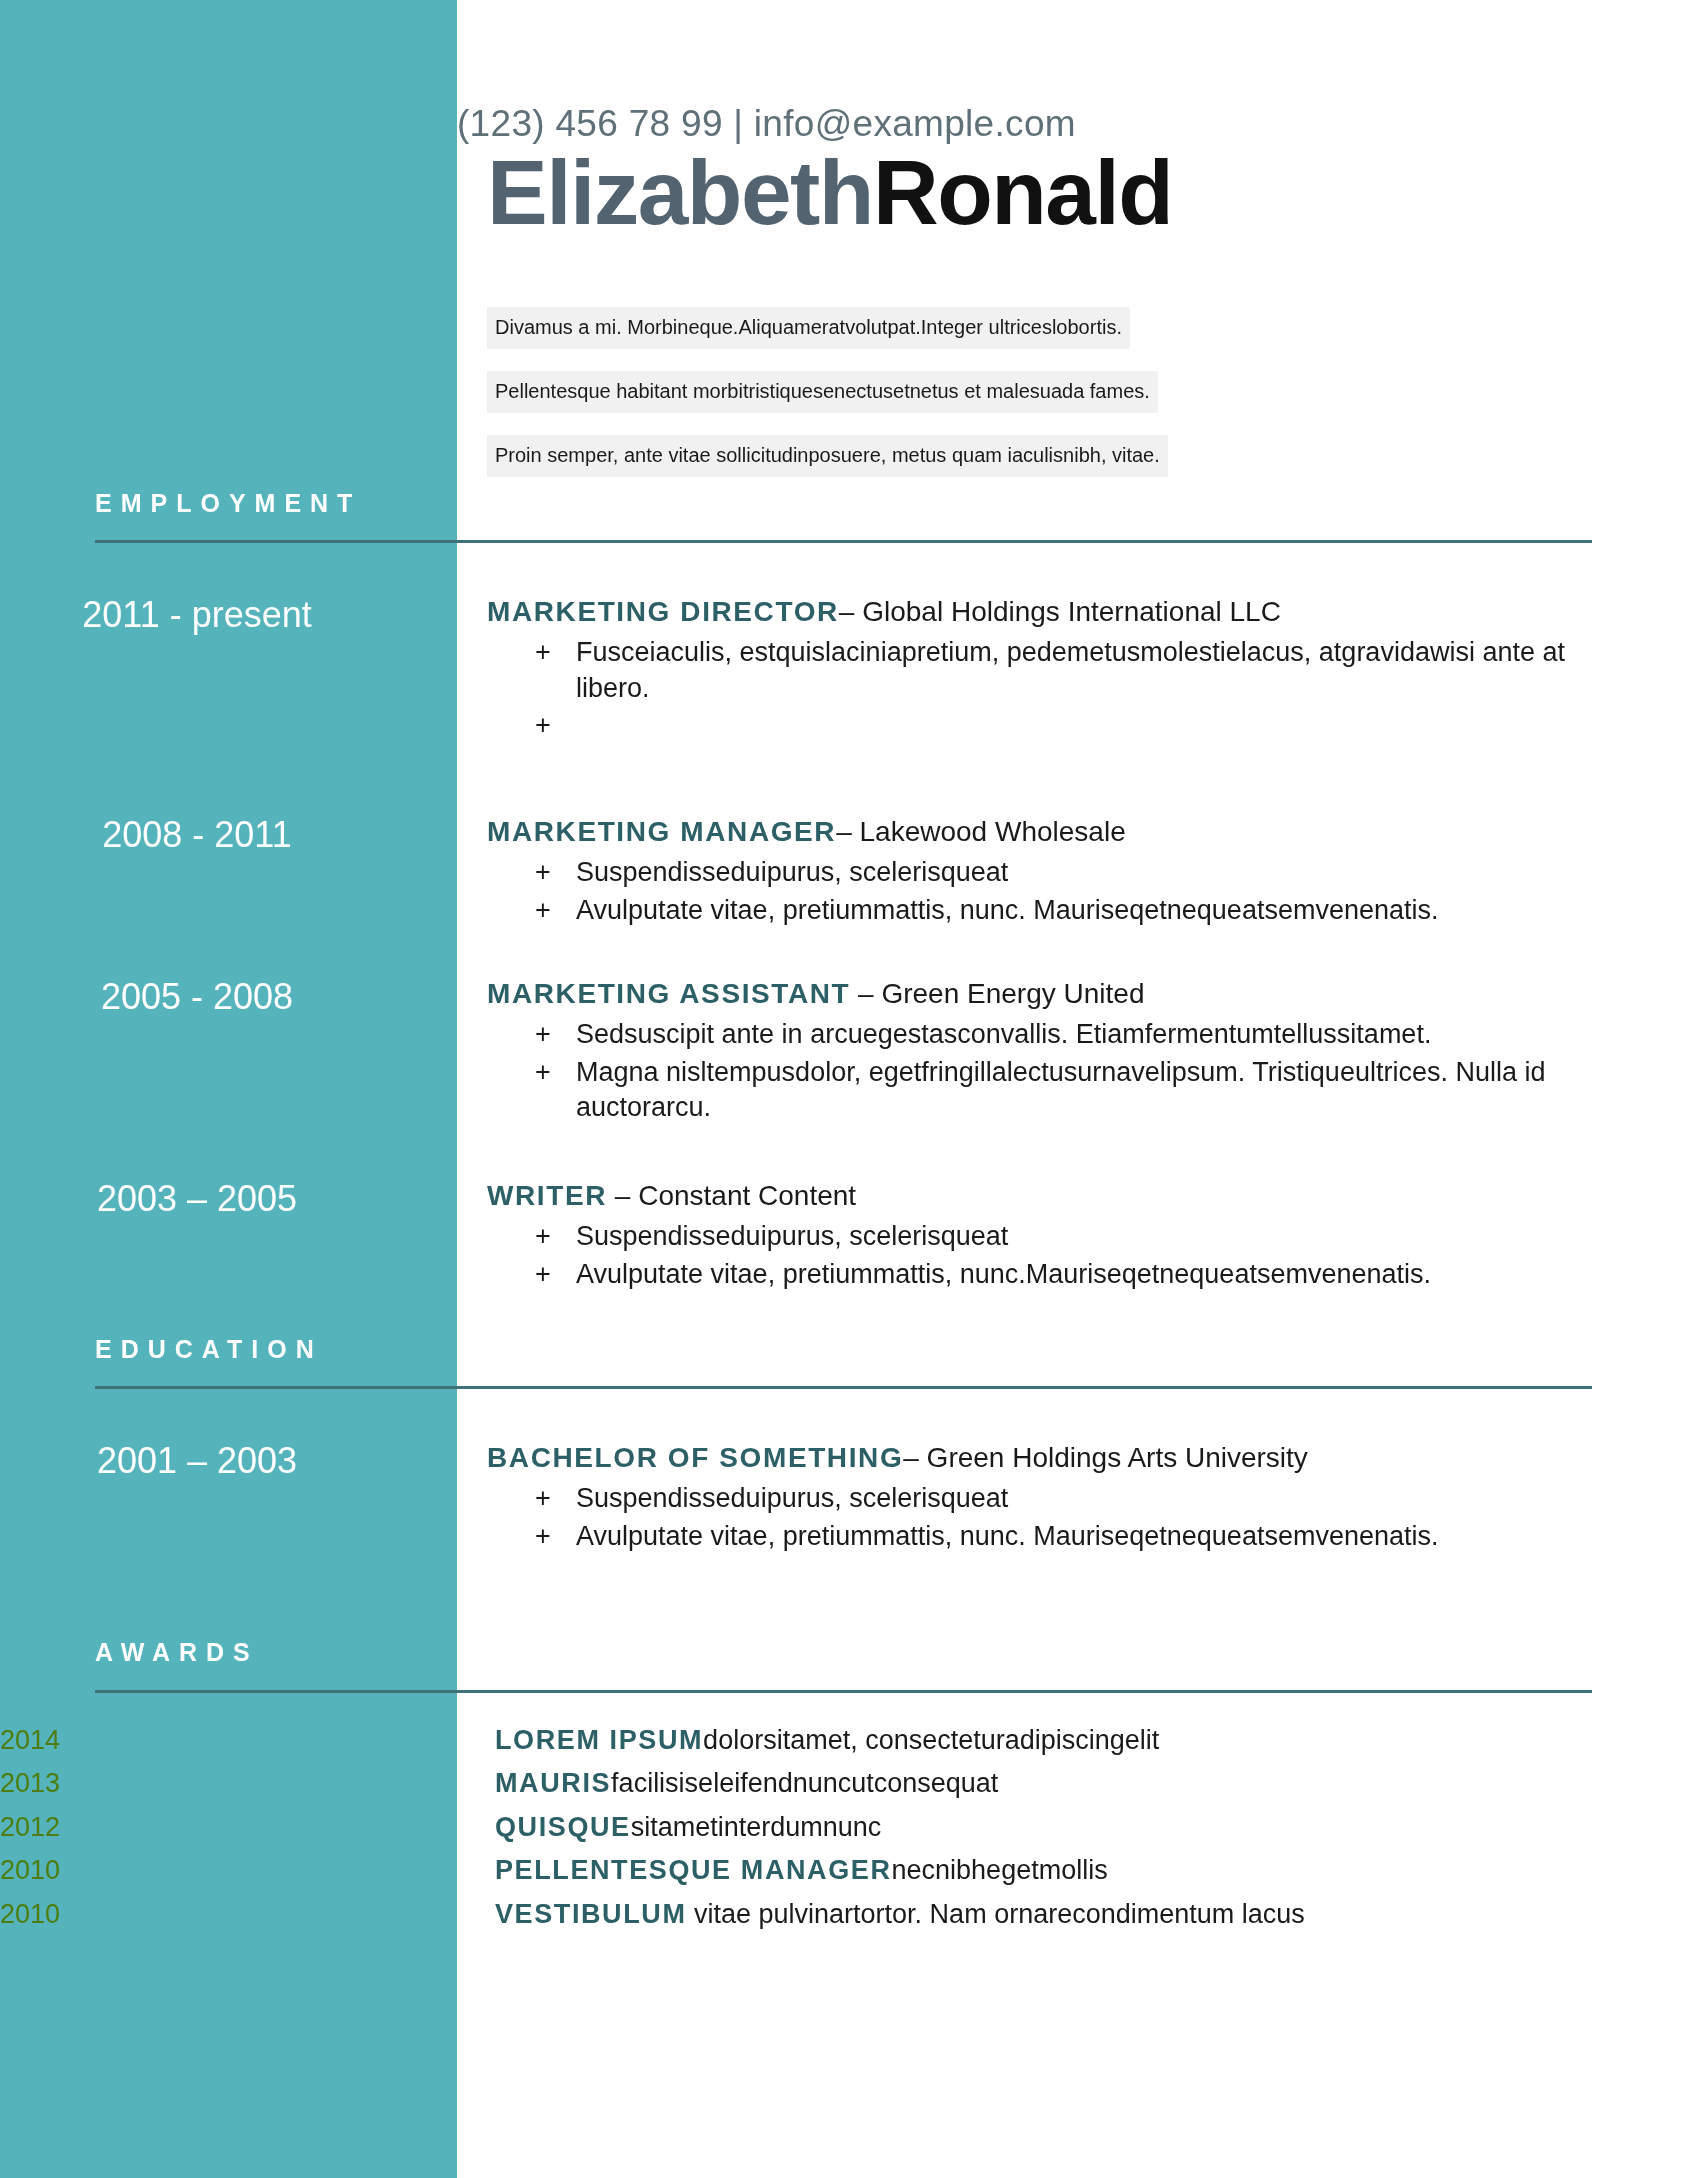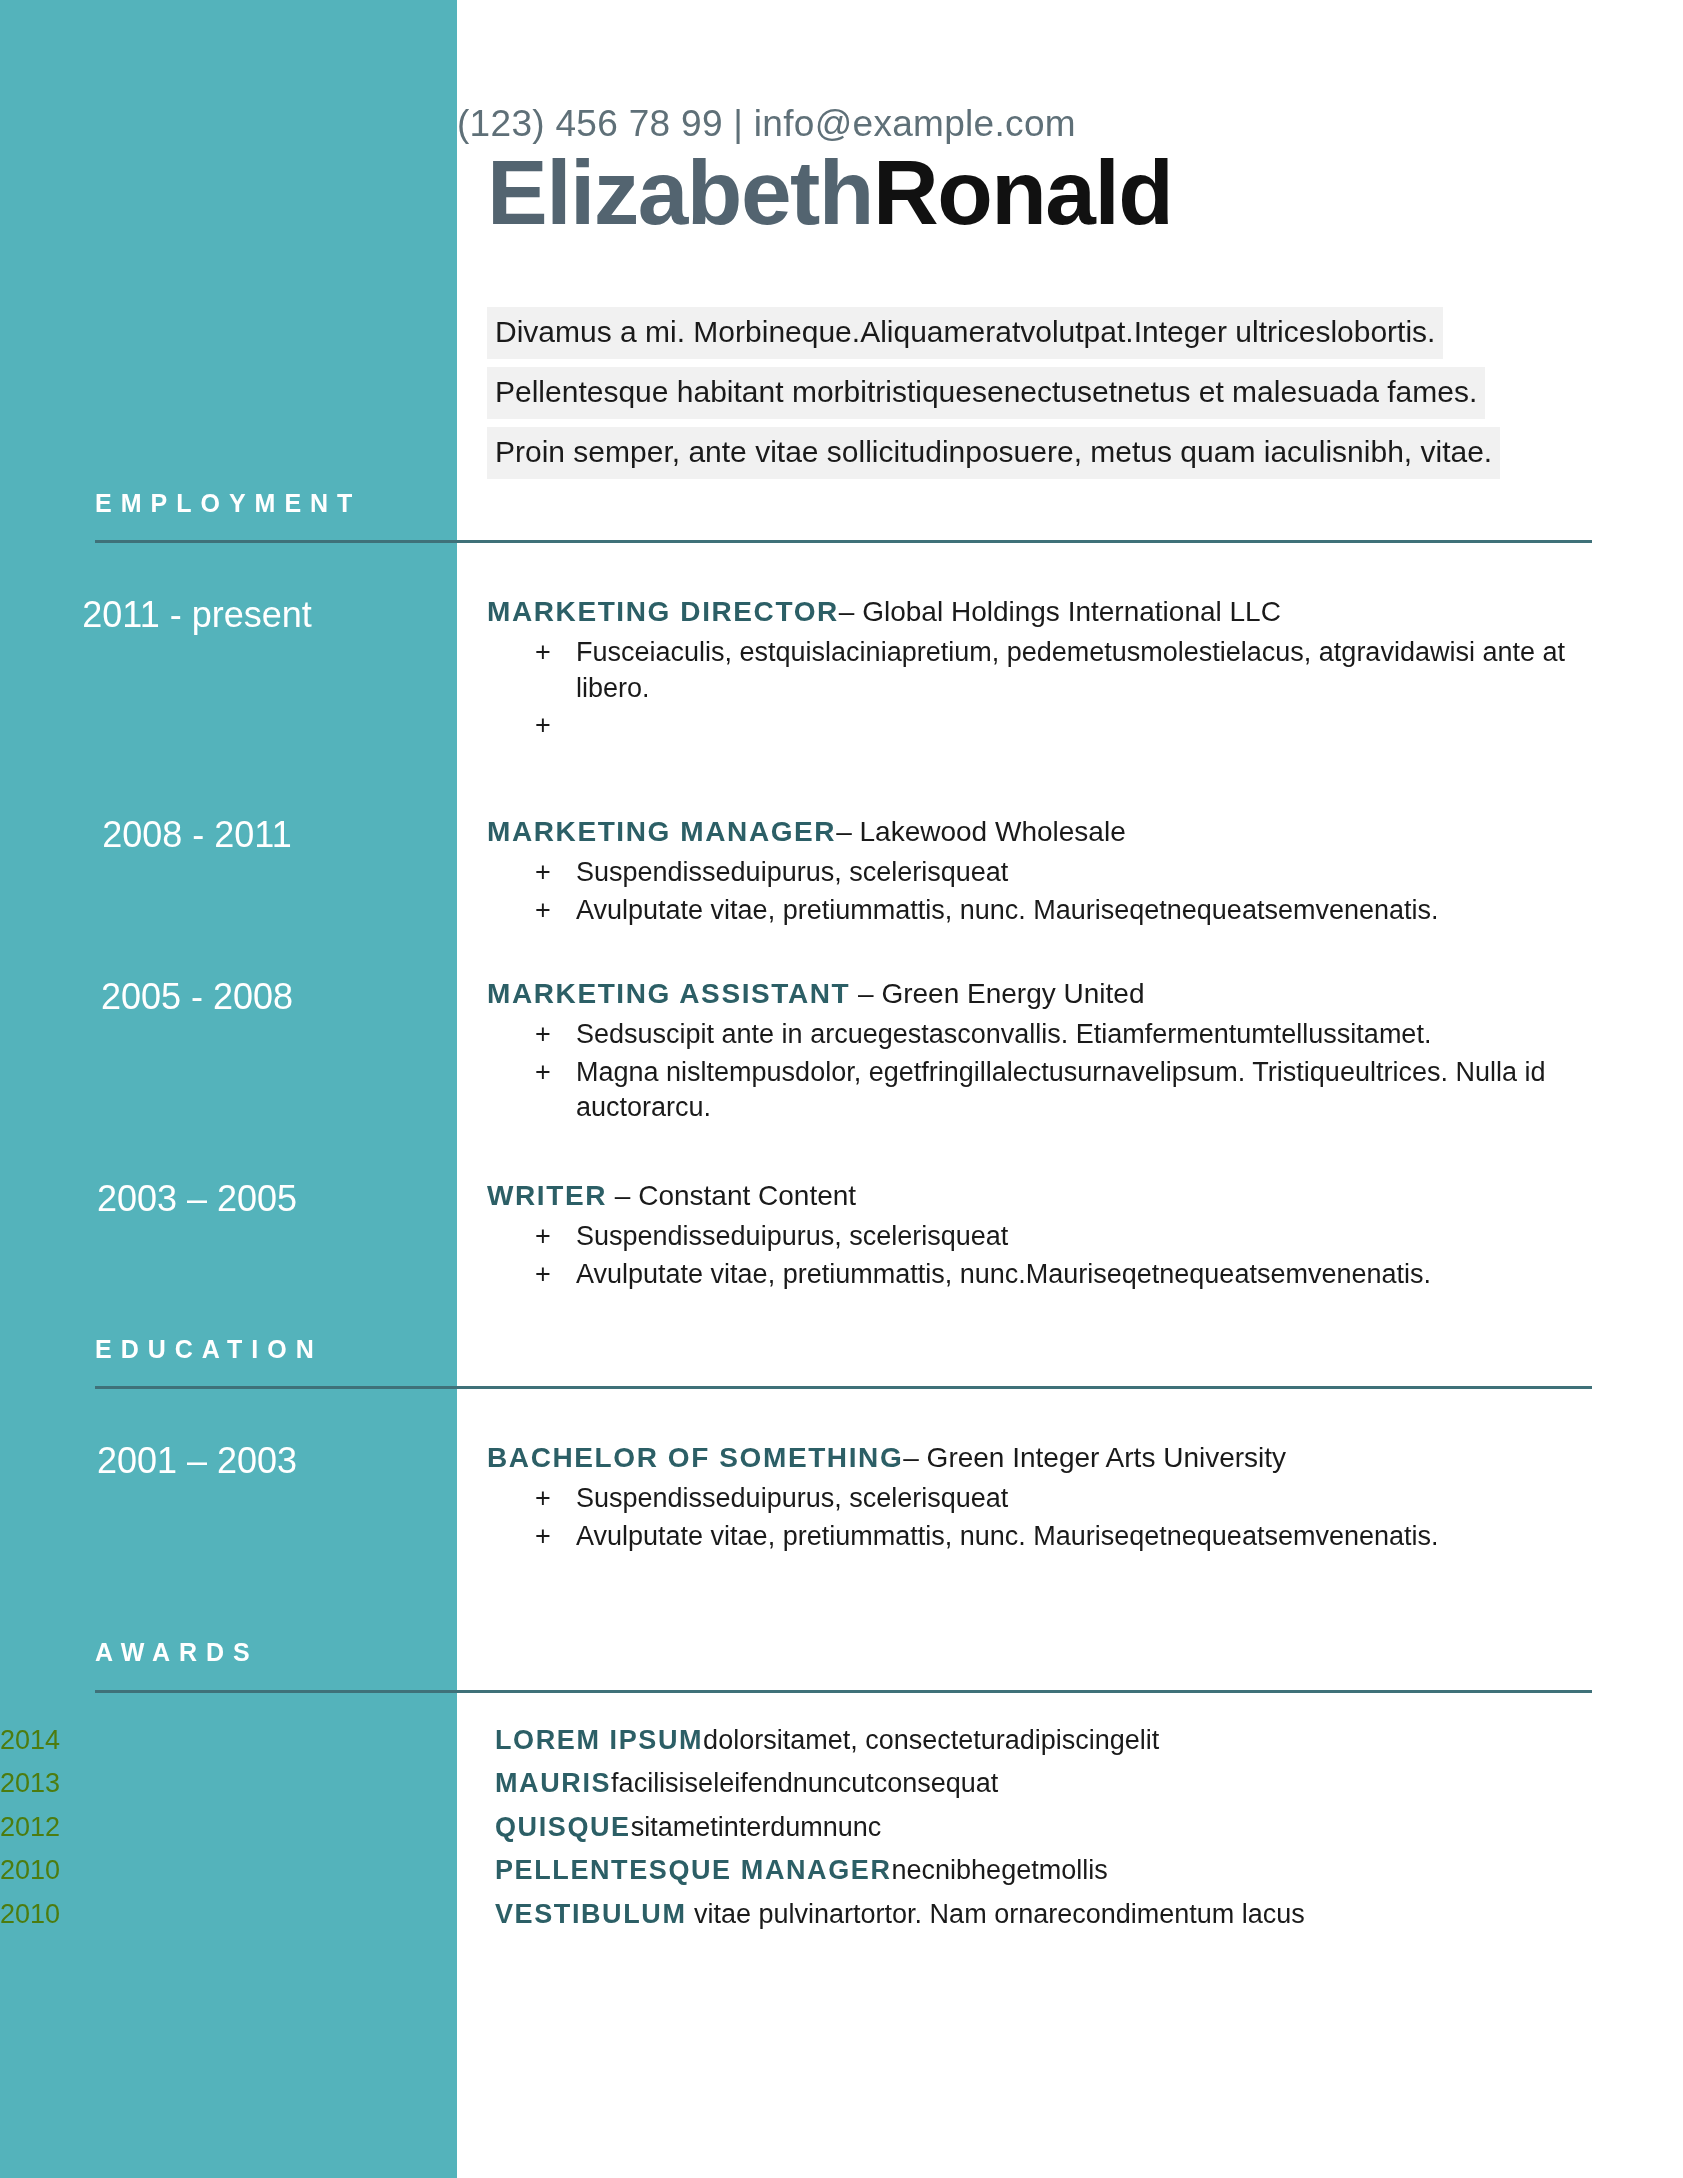--- a/index.html
+++ b/index.html
@@ -61,24 +61,24 @@
   .summary {
     position: absolute;
     left: 487px;
     top: 307px;
     width: 1109px;
   }
   .summary-line {
     display: block;
     background: #f1f1f1;
     color: #1a1a1a;
-    font-size: 30px;
+    font-size: 20px;
     line-height: 1.0;
     padding: 10px 8px 12px 8px;
-    margin-bottom: 8px;
+    margin-bottom: 22px;
     width: max-content;
     max-width: 1109px;
     white-space: nowrap;
   }
 
   
   .section-label {
     position: absolute;
     left: 95px;
     color: #ffffff;
@@ -270,21 +270,21 @@
     </div>
   </div>
 
   <div class="section-label" style="top:1335px">EDUCATION</div>
   <div class="divider" style="top:1386px"></div>
 
   <div class="entry" style="top:1440px">
     <div class="entry-date">2001 – 2003</div>
     <div class="entry-body">
       <div class="entry-title-line">
-        <span class="entry-title">BACHELOR OF SOMETHING</span><span class="entry-org">– Green Integer Arts University</span>
+        <span class="entry-title">BACHELOR OF SOMETHING</span><span class="entry-org">– Green Holdings Arts University</span>
       </div>
       <ul class="bullets">
         <li class="bullet">
           <span class="bullet-marker">+</span>
           <span>Suspendisseduipurus, scelerisqueat</span>
         </li>
         <li class="bullet">
           <span class="bullet-marker">+</span>
           <span>Avulputate vitae, pretiummattis, nunc. Mauriseqetnequeatsemvenenatis.</span>
         </li>

